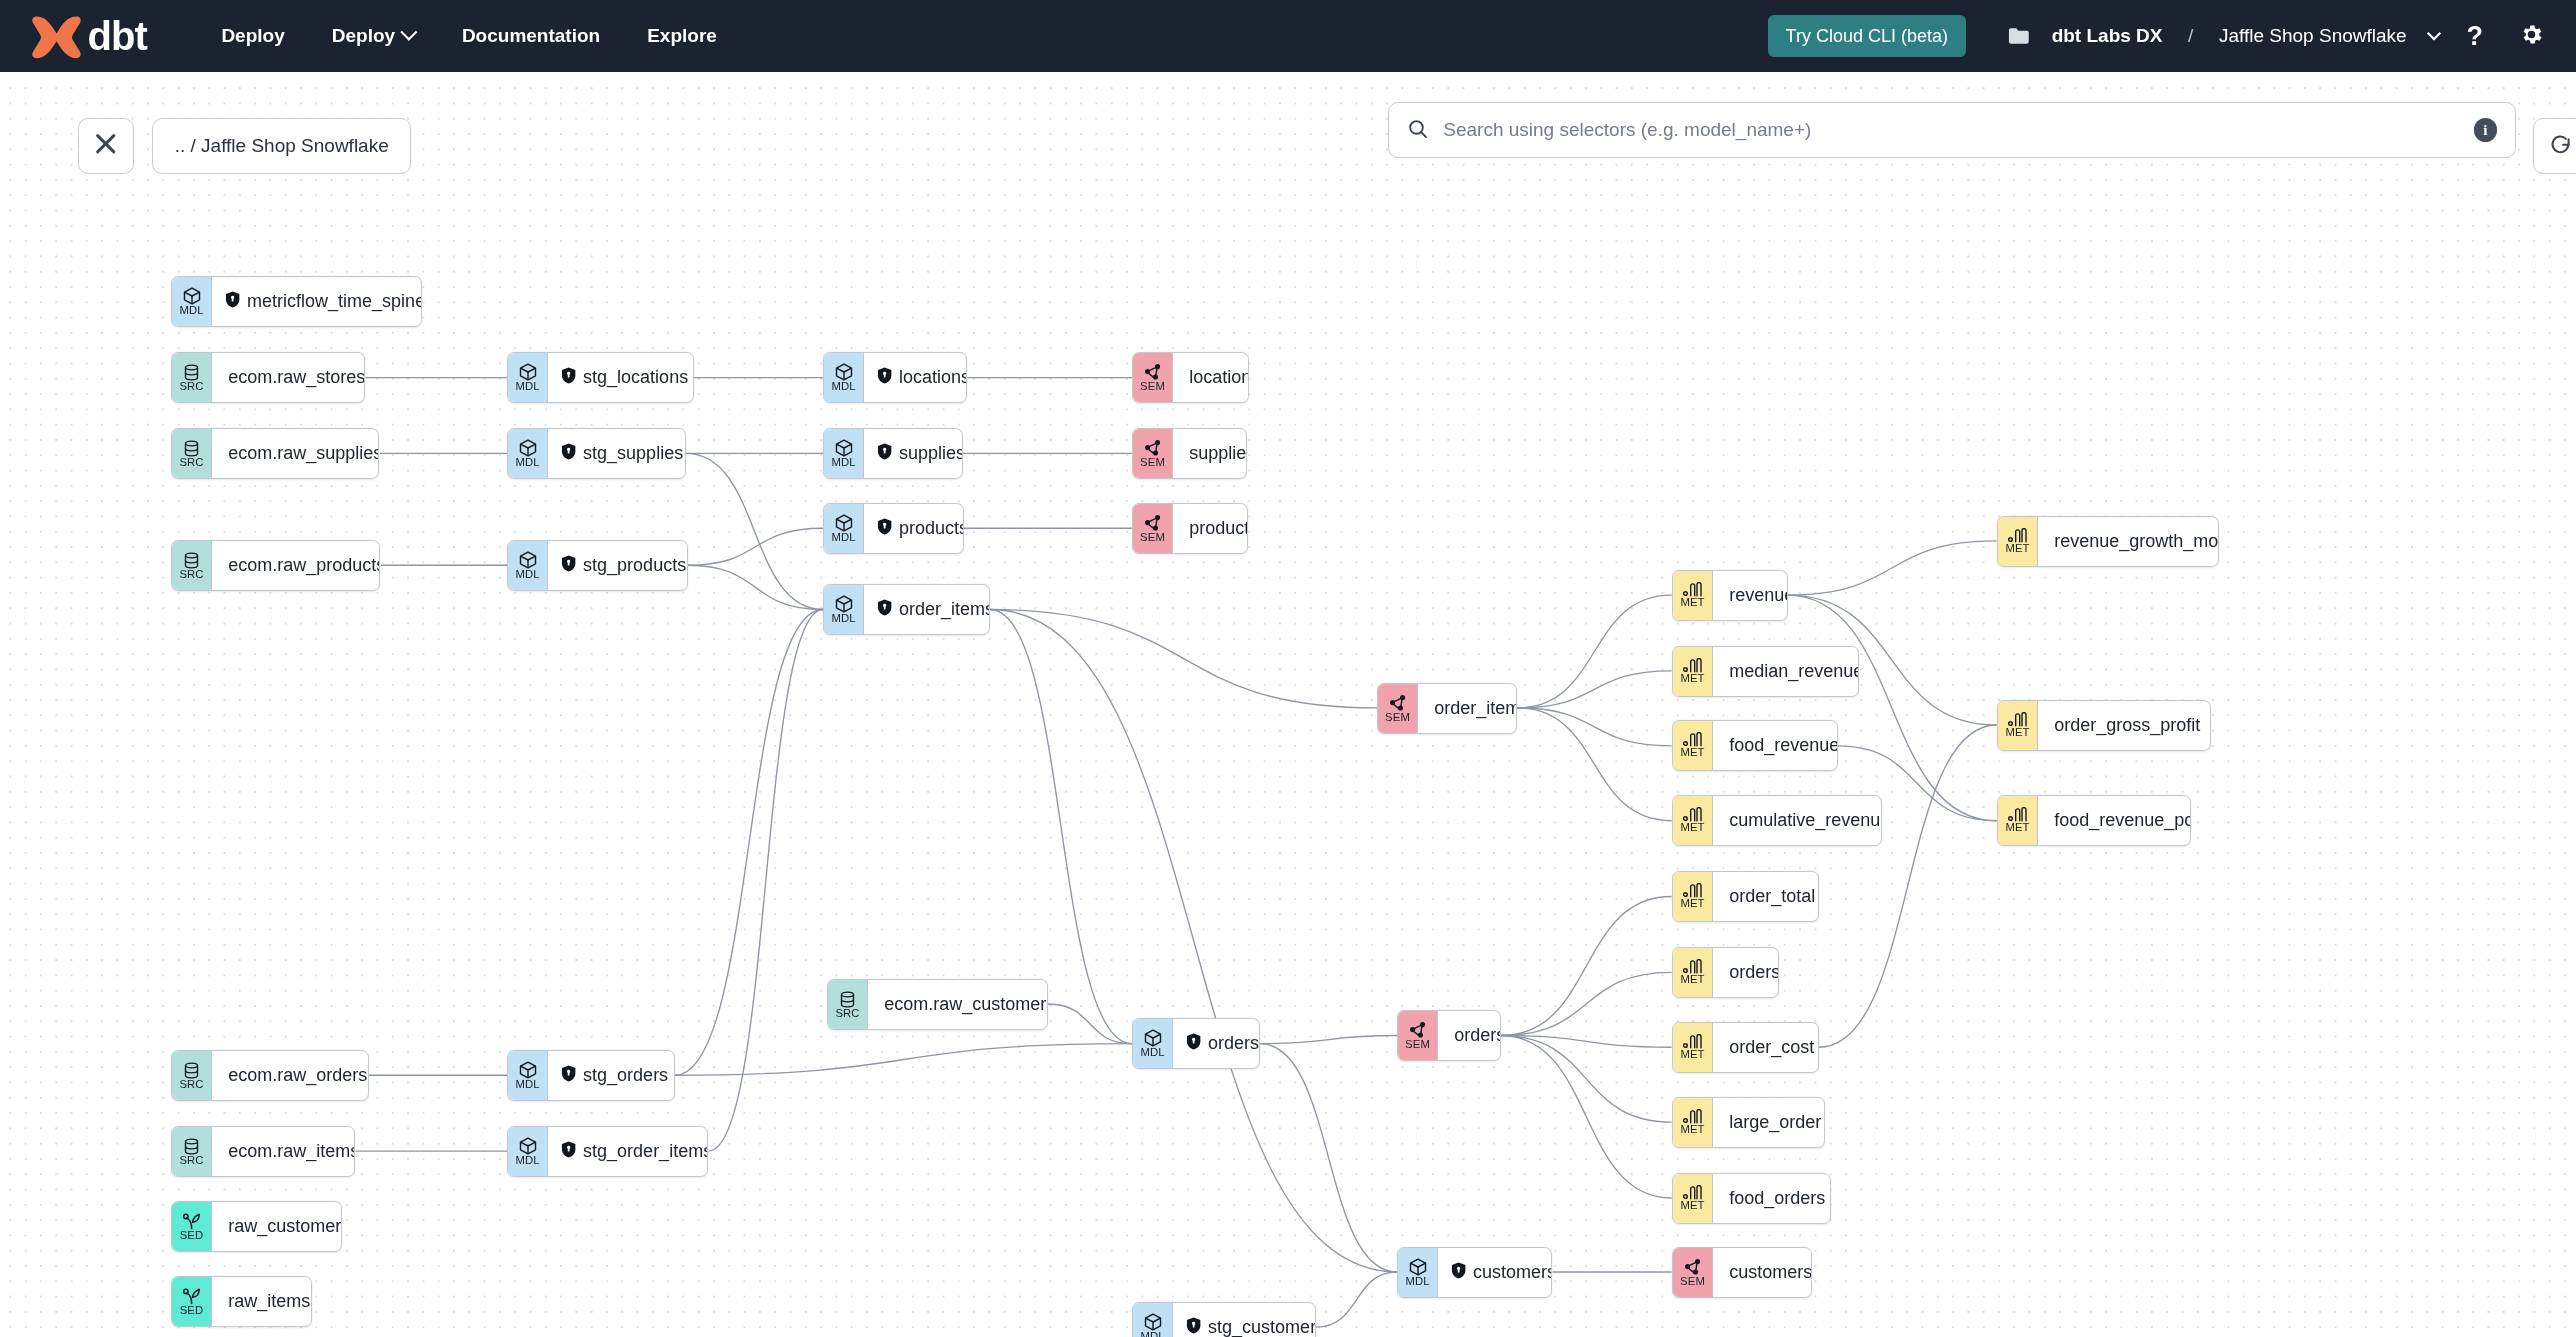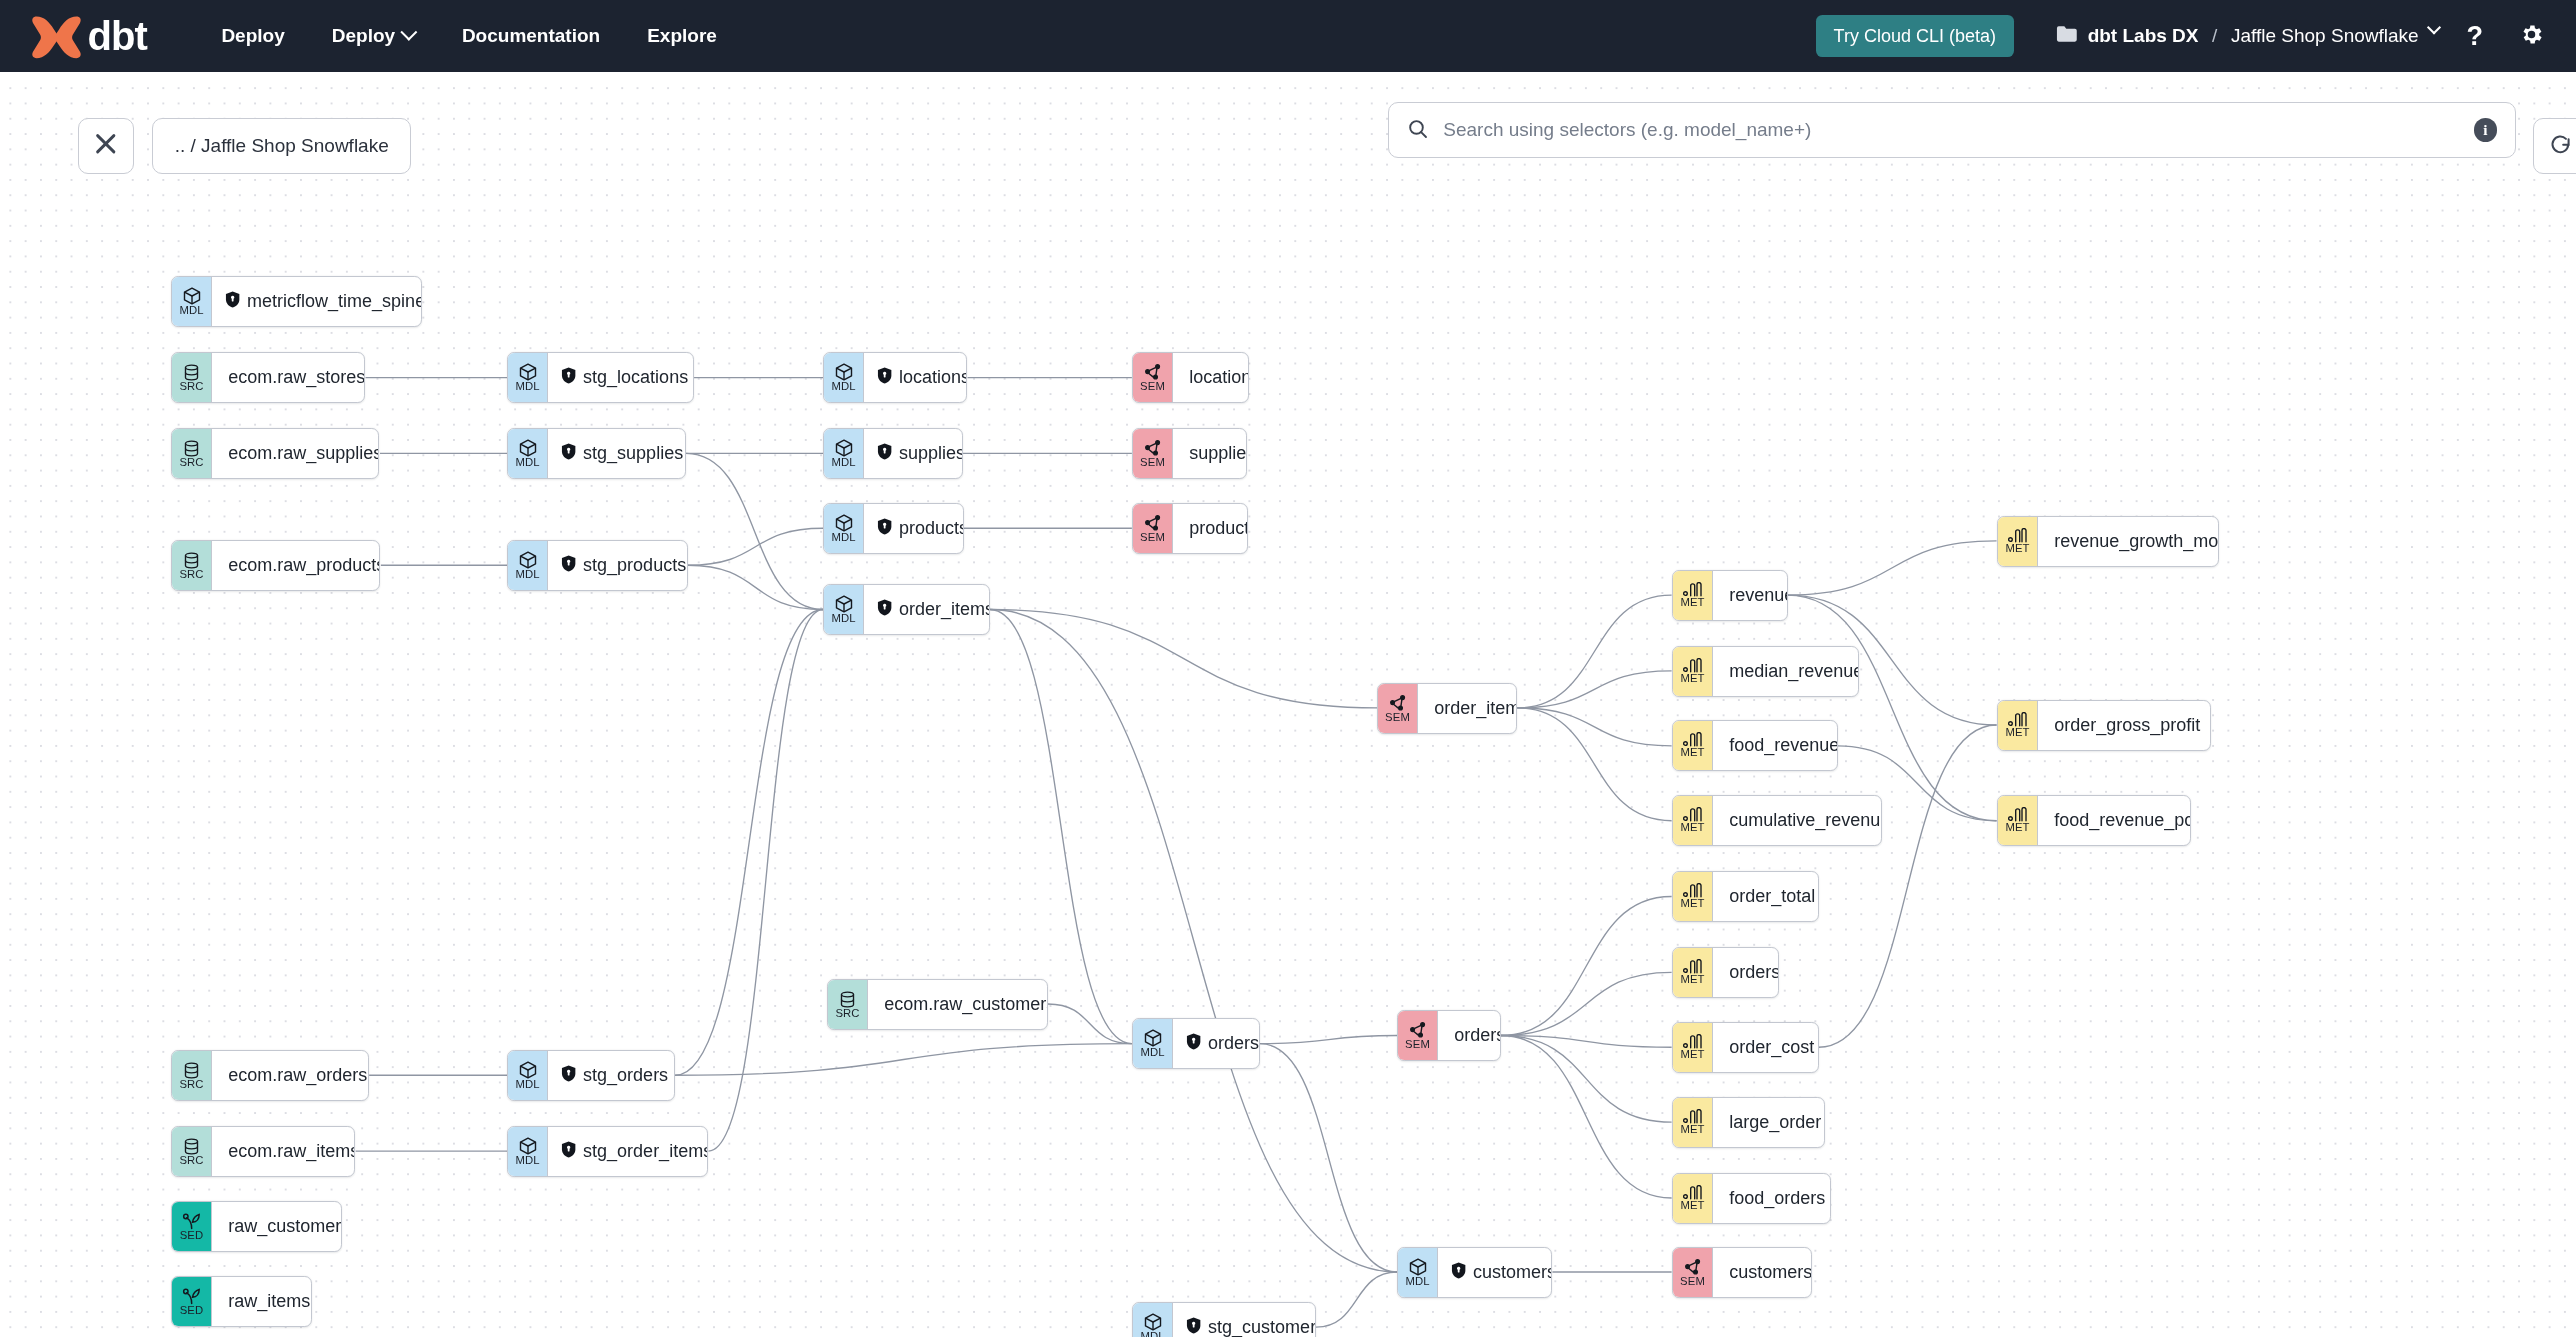--- a/index.html
+++ b/index.html
@@ -44,21 +44,21 @@
     gap: 0; margin-right: 25px;
   }
   .cloud-cli-btn {
     background: #2e7f84; color: #ffffff;
     font-size: 18px; font-weight: 500;
     border-radius: 6.3px; border: none;
     padding: 10.8px 18px; cursor: pointer; white-space: nowrap;
     font-family: "Liberation Sans", sans-serif;
   }
   .project-crumb {
-    display: flex; align-items: flex-start; gap: 10px;
+    display: flex; align-items: center; gap: 22px;
     margin-left: 42px; color: #ffffff; font-size: 19px;
     white-space: nowrap; cursor: pointer;
   }
   .folder-ico { width: 21.7px; height: 18px; }
   .crumb-strong { font-weight: 700; }
   .crumb-sep { color: #b9c0cb; font-weight: 400; margin: 0 3.6px; }
   .crumb-proj { font-weight: 400; }
   .icon-btn-nav {
     width: 40px; height: 40px; display: flex;
     align-items: center; justify-content: center;
@@ -156,21 +156,21 @@
     flex: 1 1 auto;
   }
   .node .label.no-shield { padding-left: 16.2px; }
   .shield { flex: 0 0 auto; }
 
   
   .t-mdl .badge { background: #bfe0f5; }
   .t-src .badge { background: #b3ded9; }
   .t-sem .badge { background: #f0a3ac; }
   .t-met .badge { background: #fae9a0; }
-  .t-sed .badge { background: #14b8a6; }
+  .t-sed .badge { background: #5eead4; }
 </style>
 </head>
 <body>
 
 <div class="topnav">
   <div class="logo-wrap">
     <span class="logo-mark">
       <svg width="51" height="47" viewBox="0 0 56 52">
         <path d="M6 4 C14 4 20 10 25 18 L31 27 L25 36 C20 44 14 50 6 50 C2 50 0 47 2 43 L10 30 C11 28 11 26 10 24 L2 11 C0 7 2 4 6 4 Z" fill="#ef754a"></path>
         <path d="M50 50 C42 50 36 44 31 36 L25 27 L31 18 C36 10 42 4 50 4 C54 4 56 7 54 11 L46 24 C45 26 45 28 46 30 L54 43 C56 47 54 50 50 50 Z" fill="#ef754a"></path>

